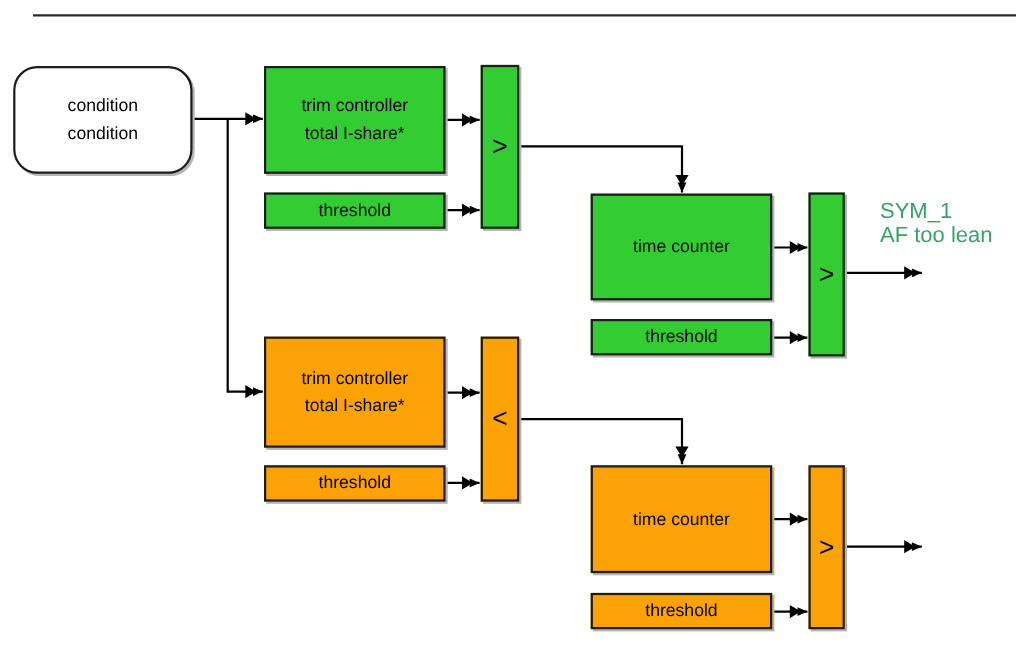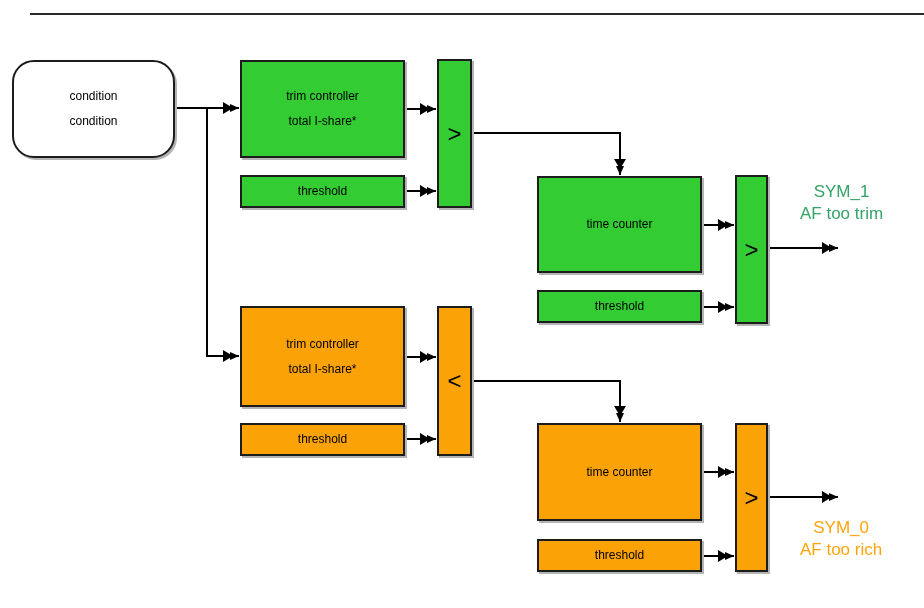--- a/index.html
+++ b/index.html
@@ -5,26 +5,26 @@
   html,body { margin:0; padding:0; background:#ffffff; }
   .stage {
     position:relative; width:924px; height:608px; background:#ffffff;
     font-family:"Liberation Sans", sans-serif; overflow:hidden;
   }
   .wires { position:absolute; left:0; top:0; width:924px; height:608px; }
   .box {
     position:absolute; box-sizing:border-box;
     border:2px solid #1c1c1c; background:#fff;
     display:flex; flex-direction:column; align-items:center; justify-content:center;
-    text-align:center; color:#000; font-size:12px; line-height:25px;
+    text-align:center; color:#000; font-size:16px; line-height:25px;
     box-shadow:2px 2px 0 #b4b4b4;
   }
   .rounded { border-radius:22px; }
   .comp { font-size:24px; line-height:24px; }
-  .out-label { position:absolute; font-size:17px; line-height:22px; white-space:nowrap;text-align:center; }
+  .out-label { position:absolute; font-size:20px; line-height:22px; white-space:nowrap; }
   .lbl-line { display:block; }
 </style>
 </head>
 <body>
 
 <div class="stage">
 
   <svg class="wires" viewBox="0 0 924 608" xmlns="http://www.w3.org/2000/svg">
     <defs>
       <marker id="arw" markerUnits="userSpaceOnUse" markerWidth="18" markerHeight="14" refX="17" refY="7" orient="auto">
@@ -74,21 +74,21 @@
     <span>time counter</span>
   </div>
   <div class="box" style="left: 537px; top: 290px; width: 165px; height: 33px; background-color: rgb(51, 204, 51);">
     <span>threshold</span>
   </div>
   <div class="box comp" style="left: 735px; top: 175px; width: 33px; height: 149px; background-color: rgb(51, 204, 51);">
     <span>&gt;</span>
   </div>
   <div class="out-label" style="left: 800px; top: 181px; color: rgb(51, 163, 102);">
     <span class="lbl-line">SYM_1</span>
-    <span class="lbl-line">AF too trim</span>
+    <span class="lbl-line">AF too lean</span>
   </div>
 
   <div class="box" style="left: 240px; top: 306px; width: 165px; height: 101px; background-color: rgb(251, 162, 6);">
     <span class="lbl-line">trim controller</span>
     <span class="lbl-line">total I-share*</span>
   </div>
   <div class="box" style="left: 240px; top: 423px; width: 165px; height: 33px; background-color: rgb(251, 162, 6);">
     <span>threshold</span>
   </div>
   <div class="box comp" style="left: 437px; top: 306px; width: 35px; height: 150px; background-color: rgb(251, 162, 6);">
@@ -96,18 +96,14 @@
   </div>
   <div class="box" style="left: 537px; top: 423px; width: 165px; height: 98px; background-color: rgb(251, 162, 6);">
     <span>time counter</span>
   </div>
   <div class="box" style="left: 537px; top: 539px; width: 165px; height: 33px; background-color: rgb(251, 162, 6);">
     <span>threshold</span>
   </div>
   <div class="box comp" style="left: 735px; top: 423px; width: 33px; height: 149px; background-color: rgb(251, 162, 6);">
     <span>&gt;</span>
   </div>
-  <div class="out-label" style="left: 800px; top: 517px; color: rgb(255, 163, 10);">
-    <span class="lbl-line">SYM_0</span>
-    <span class="lbl-line">AF too rich</span>
-  </div>
 
 </div>
 
 </body></html>

